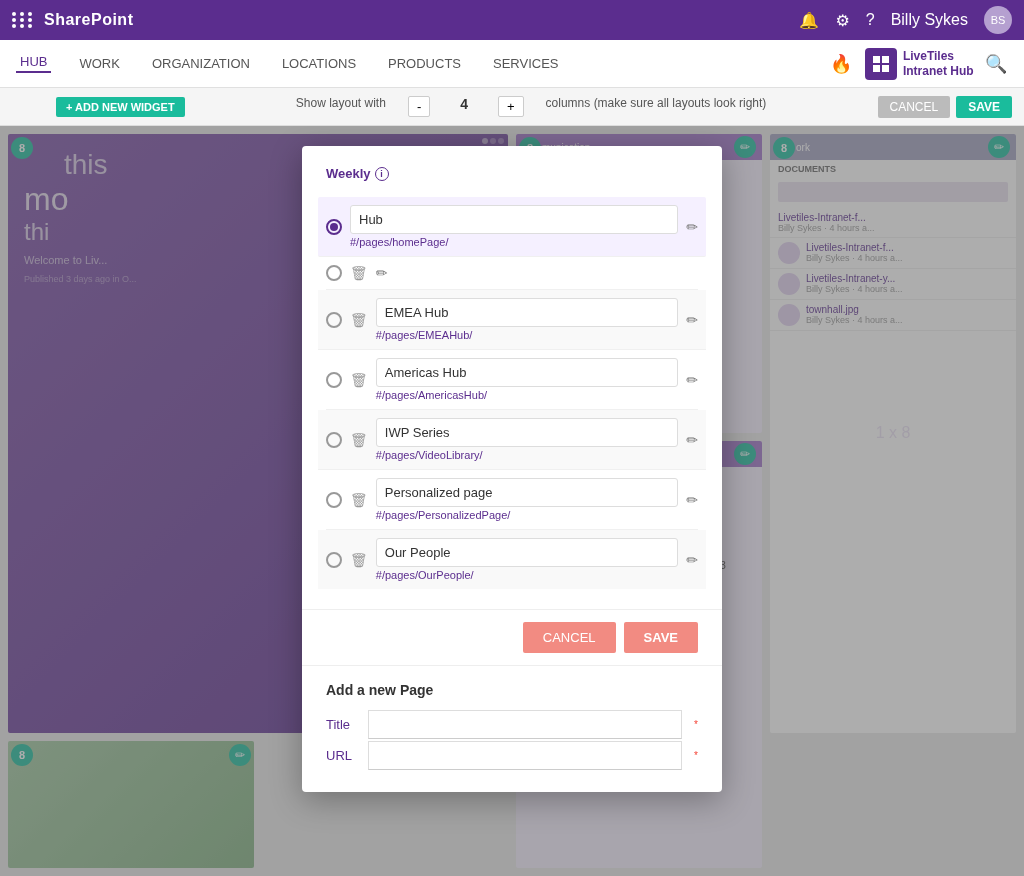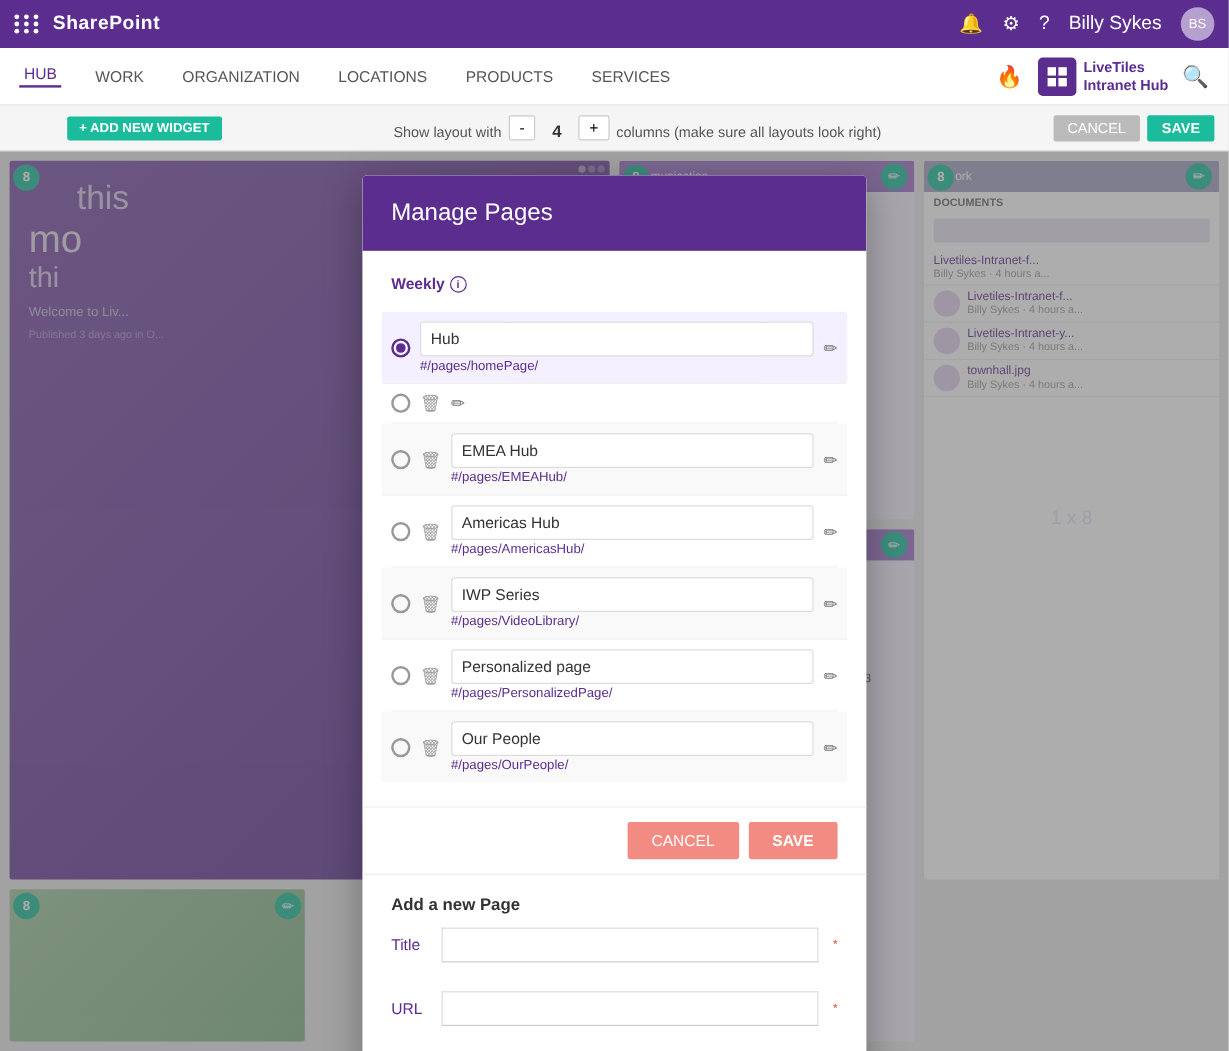--- a/index.html
+++ b/index.html
@@ -57,21 +57,21 @@
       color: white;
       border: none;
       padding: 4px 10px;
       font-size: 11px;
       font-weight: 600;
       cursor: pointer;
       text-transform: uppercase;
       border-radius: 2px;
       margin-left: 44px;
     }
-    .layout-control { display: flex; align-items: flex-end; gap: 6px; font-size: 12px; color: #555; }
+    .layout-control { display: flex; align-items: flex-start; gap: 22px; font-size: 12px; color: #555; }
     .layout-btn { background: white; border: 1px solid #ccc; padding: 2px 8px; cursor: pointer; font-size: 13px; border-radius: 2px; }
     .col-num { font-size: 14px; font-weight: 600; color: #333; padding: 0 8px; }
     .toolbar-actions { display: flex; gap: 6px; }
     .cancel-btn { background: #bbb; color: white; border: none; padding: 4px 12px; font-size: 12px; cursor: pointer; border-radius: 2px; }
     .save-btn-sm { background: #1abc9c; color: white; border: none; padding: 4px 12px; font-size: 12px; cursor: pointer; border-radius: 2px; font-weight: 600; }
 
     
     .main-area {
       position: relative;
       width: 1024px;
@@ -276,21 +276,21 @@
     .add-page-title {
       font-size: 14px;
       font-weight: 600;
       color: #333;
       margin-bottom: 12px;
     }
     .form-field {
       display: flex;
       align-items: center;
       gap: 12px;
-      margin-bottom: 24px;
+      margin-bottom: 2px;
     }
     .form-label {
       font-size: 13px;
       color: #5b2d8e;
       font-weight: 500;
       width: 30px;
       flex-shrink: 0;
     }
     .form-input {
       flex: 1;
@@ -552,23 +552,20 @@
     <div class="widget" style="background:linear-gradient(135deg,#a0c8a0,#80b080);">
       <div class="widget-num-badge" style="background:#1abc9c;">8</div>
       <div class="widget-edit-btn" style="position:absolute;top:3px;right:3px;">✏</div>
     </div>
 
   </div>
 
   <div class="modal-overlay">
     <div class="modal">
 
-      <div class="modal-header">
-        <span>Manage Pages</span>
-      </div>
 
       <div class="modal-body">
         <div class="default-label">
           <span>Weekly</span>
           <span class="info-icon">i</span>
         </div>
 
         <div class="page-row active-row">
           <div class="radio-btn selected"></div>
           <div class="page-input-wrap">

